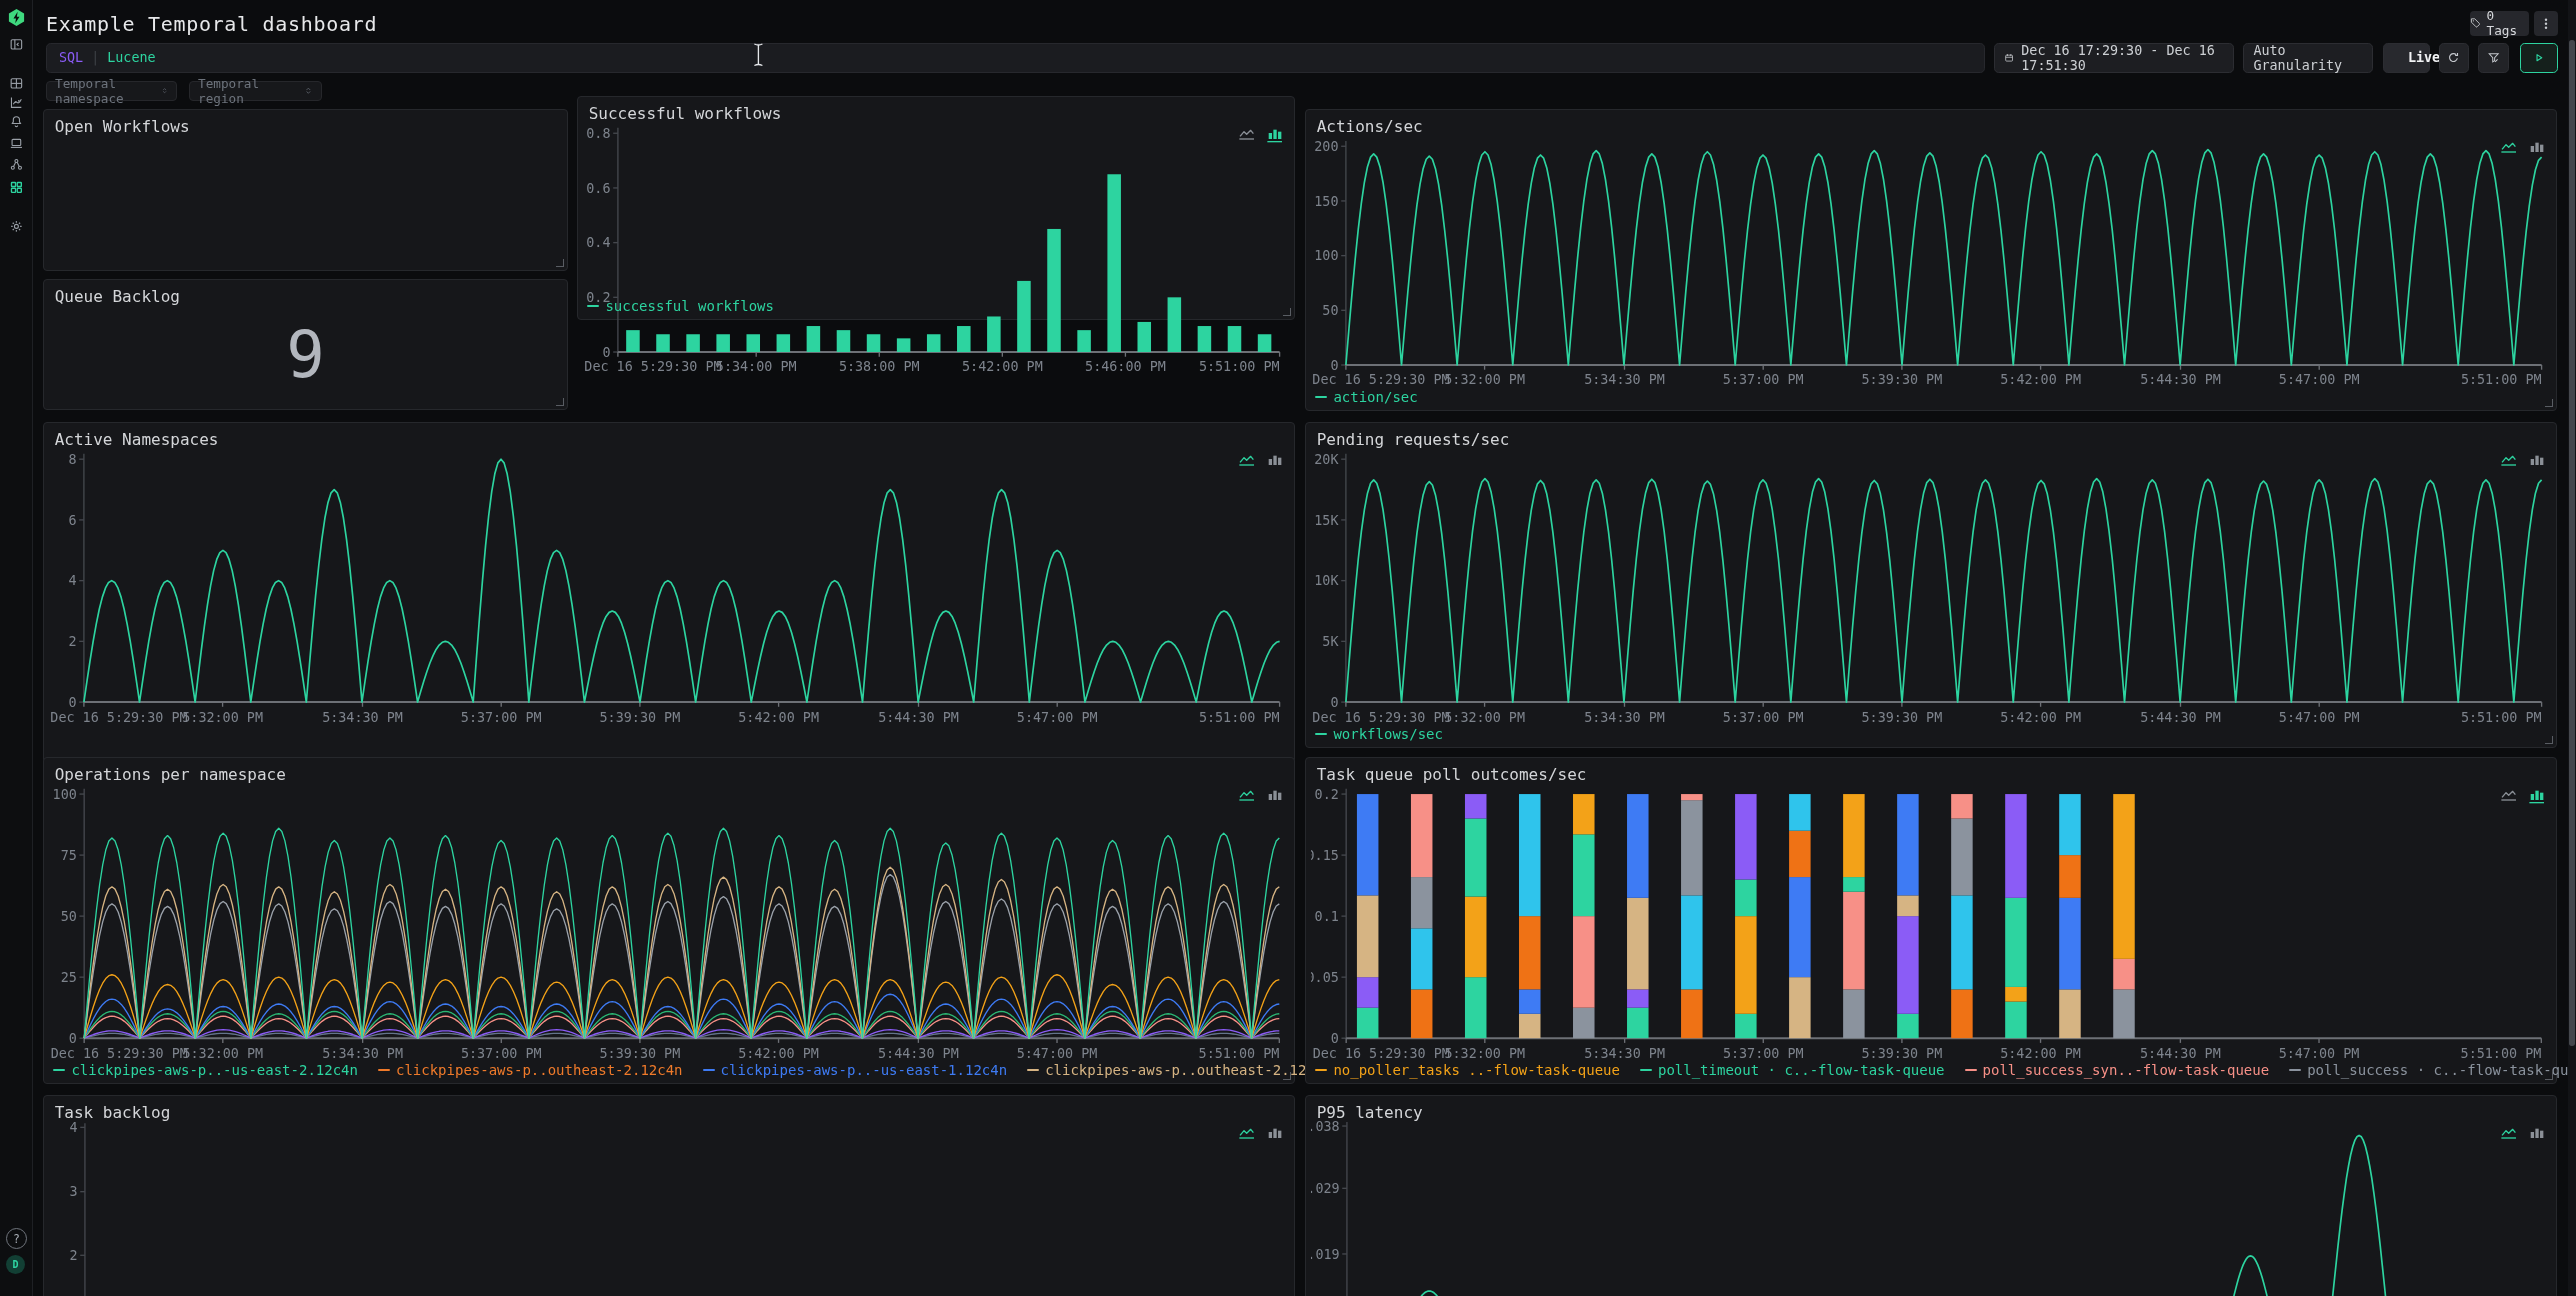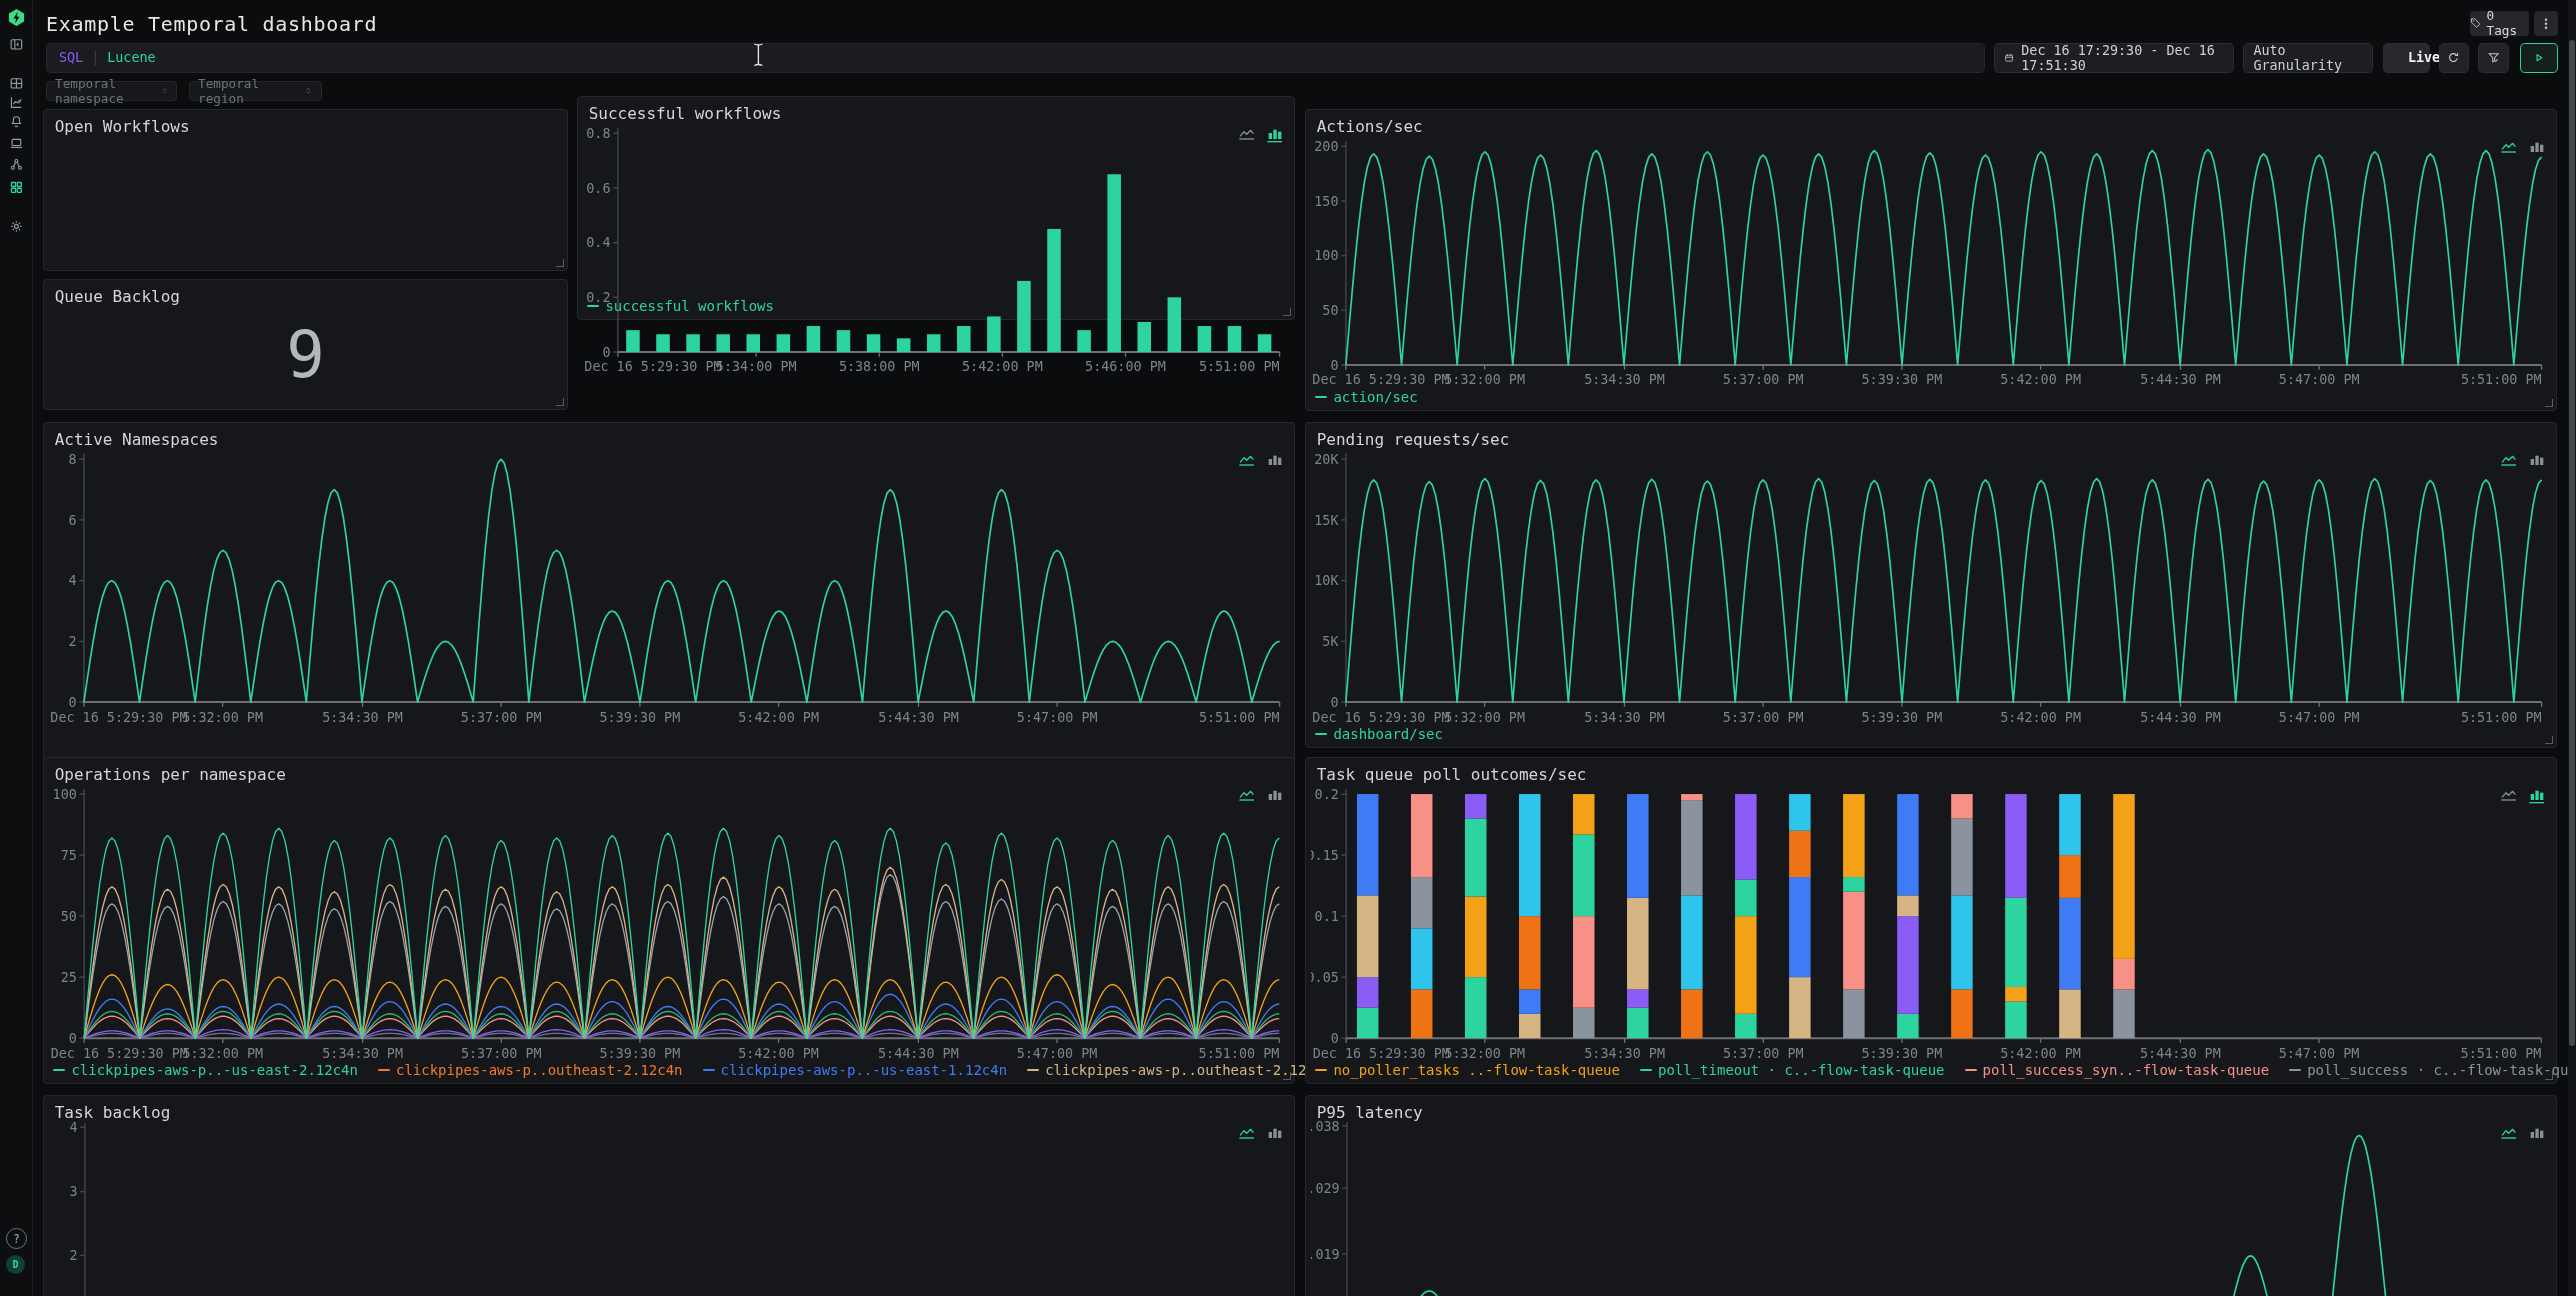--- a/index.html
+++ b/index.html
@@ -473,21 +473,21 @@
         <line x1="1502.548" y1="380" x2="1502.548" y2="387" stroke="#6d7076" stroke-width="2"></line>
         <text x="1502.548" y="409" fill="#7d838c" font-size="20" text-anchor="middle">5:47:00 PM</text>
         <line x1="1834" y1="380" x2="1834" y2="387" stroke="#6d7076" stroke-width="2"></line>
         <text x="1834" y="409" fill="#7d838c" font-size="20" text-anchor="end">5:51:00 PM</text>
         <path d="M52.0 380.0 L56.6 322.5 L61.2 266.7 L65.8 214.4 L70.4 167.1 L75.0 126.3 L79.6 93.1 L84.2 68.7 L88.8 53.8 L93.4 48.8 L98.0 53.8 L102.7 68.7 L107.3 93.1 L111.9 126.3 L116.5 167.1 L121.1 214.4 L125.7 266.7 L130.3 322.5 L134.9 380.0 L139.5 323.0 L144.1 267.6 L148.7 215.7 L153.3 168.8 L157.9 128.3 L162.5 95.5 L167.1 71.3 L171.7 56.5 L176.3 51.5 L180.9 56.5 L185.5 71.3 L190.1 95.5 L194.7 128.3 L199.3 168.8 L204.0 215.7 L208.6 267.6 L213.2 323.0 L217.8 380.0 L222.4 322.2 L227.0 266.1 L231.6 213.5 L236.2 165.9 L240.8 124.9 L245.4 91.6 L250.0 67.0 L254.6 52.0 L259.2 47.0 L263.8 52.0 L268.4 67.0 L273.0 91.6 L277.6 124.9 L282.2 165.9 L286.8 213.5 L291.4 266.1 L296.0 322.2 L300.7 380.0 L305.3 322.6 L309.9 267.0 L314.5 214.8 L319.1 167.7 L323.7 127.0 L328.3 93.9 L332.9 69.6 L337.5 54.7 L342.1 49.7 L346.7 54.7 L351.3 69.6 L355.9 93.9 L360.5 127.0 L365.1 167.7 L369.7 214.8 L374.3 267.0 L378.9 322.6 L383.5 380.0 L388.1 322.5 L392.7 266.7 L397.3 214.4 L402.0 167.1 L406.6 126.3 L411.2 93.1 L415.8 68.7 L420.4 53.8 L425.0 48.8 L429.6 53.8 L434.2 68.7 L438.8 93.1 L443.4 126.3 L448.0 167.1 L452.6 214.4 L457.2 266.7 L461.8 322.5 L466.4 380.0 L471.0 322.3 L475.6 266.4 L480.2 213.9 L484.8 166.5 L489.4 125.6 L494.0 92.4 L498.7 67.9 L503.3 52.9 L507.9 47.9 L512.5 52.9 L517.1 67.9 L521.7 92.4 L526.3 125.6 L530.9 166.5 L535.5 213.9 L540.1 266.4 L544.7 322.3 L549.3 380.0 L553.9 322.8 L558.5 267.3 L563.1 215.3 L567.7 168.3 L572.3 127.6 L576.9 94.7 L581.5 70.4 L586.1 55.6 L590.7 50.6 L595.3 55.6 L600.0 70.4 L604.6 94.7 L609.2 127.6 L613.8 168.3 L618.4 215.3 L623.0 267.3 L627.6 322.8 L632.2 380.0 L636.8 322.5 L641.4 266.7 L646.0 214.4 L650.6 167.1 L655.2 126.3 L659.8 93.1 L664.4 68.7 L669.0 53.8 L673.6 48.8 L678.2 53.8 L682.8 68.7 L687.4 93.1 L692.0 126.3 L696.7 167.1 L701.3 214.4 L705.9 266.7 L710.5 322.5 L715.1 380.0 L719.7 322.2 L724.3 266.1 L728.9 213.5 L733.5 165.9 L738.1 124.9 L742.7 91.6 L747.3 67.0 L751.9 52.0 L756.5 47.0 L761.1 52.0 L765.7 67.0 L770.3 91.6 L774.9 124.9 L779.5 165.9 L784.1 213.5 L788.7 266.1 L793.3 322.2 L798.0 380.0 L802.6 322.6 L807.2 267.0 L811.8 214.8 L816.4 167.7 L821.0 127.0 L825.6 93.9 L830.2 69.6 L834.8 54.7 L839.4 49.7 L844.0 54.7 L848.6 69.6 L853.2 93.9 L857.8 127.0 L862.4 167.7 L867.0 214.8 L871.6 267.0 L876.2 322.6 L880.8 380.0 L885.4 322.3 L890.0 266.4 L894.7 213.9 L899.3 166.5 L903.9 125.6 L908.5 92.4 L913.1 67.9 L917.7 52.9 L922.3 47.9 L926.9 52.9 L931.5 67.9 L936.1 92.4 L940.7 125.6 L945.3 166.5 L949.9 213.9 L954.5 266.4 L959.1 322.3 L963.7 380.0 L968.3 322.5 L972.9 266.7 L977.5 214.4 L982.1 167.1 L986.7 126.3 L991.3 93.1 L996.0 68.7 L1000.6 53.8 L1005.2 48.8 L1009.8 53.8 L1014.4 68.7 L1019.0 93.1 L1023.6 126.3 L1028.2 167.1 L1032.8 214.4 L1037.4 266.7 L1042.0 322.5 L1046.6 380.0 L1051.2 322.6 L1055.8 267.0 L1060.4 214.8 L1065.0 167.7 L1069.6 127.0 L1074.2 93.9 L1078.8 69.6 L1083.4 54.7 L1088.0 49.7 L1092.7 54.7 L1097.3 69.6 L1101.9 93.9 L1106.5 127.0 L1111.1 167.7 L1115.7 214.8 L1120.3 267.0 L1124.9 322.6 L1129.5 380.0 L1134.1 322.2 L1138.7 266.1 L1143.3 213.5 L1147.9 165.9 L1152.5 124.9 L1157.1 91.6 L1161.7 67.0 L1166.3 52.0 L1170.9 47.0 L1175.5 52.0 L1180.1 67.0 L1184.7 91.6 L1189.3 124.9 L1194.0 165.9 L1198.6 213.5 L1203.2 266.1 L1207.8 322.2 L1212.4 380.0 L1217.0 322.5 L1221.6 266.7 L1226.2 214.4 L1230.8 167.1 L1235.4 126.3 L1240.0 93.1 L1244.6 68.7 L1249.2 53.8 L1253.8 48.8 L1258.4 53.8 L1263.0 68.7 L1267.6 93.1 L1272.2 126.3 L1276.8 167.1 L1281.4 214.4 L1286.0 266.7 L1290.7 322.5 L1295.3 380.0 L1299.9 322.3 L1304.5 266.4 L1309.1 213.9 L1313.7 166.5 L1318.3 125.6 L1322.9 92.4 L1327.5 67.9 L1332.1 52.9 L1336.7 47.9 L1341.3 52.9 L1345.9 67.9 L1350.5 92.4 L1355.1 125.6 L1359.7 166.5 L1364.3 213.9 L1368.9 266.4 L1373.5 322.3 L1378.1 380.0 L1382.7 322.8 L1387.3 267.3 L1392.0 215.3 L1396.6 168.3 L1401.2 127.6 L1405.8 94.7 L1410.4 70.4 L1415.0 55.6 L1419.6 50.6 L1424.2 55.6 L1428.8 70.4 L1433.4 94.7 L1438.0 127.6 L1442.6 168.3 L1447.2 215.3 L1451.8 267.3 L1456.4 322.8 L1461.0 380.0 L1465.6 322.5 L1470.2 266.7 L1474.8 214.4 L1479.4 167.1 L1484.0 126.3 L1488.7 93.1 L1493.3 68.7 L1497.9 53.8 L1502.5 48.8 L1507.1 53.8 L1511.7 68.7 L1516.3 93.1 L1520.9 126.3 L1525.5 167.1 L1530.1 214.4 L1534.7 266.7 L1539.3 322.5 L1543.9 380.0 L1548.5 322.2 L1553.1 266.1 L1557.7 213.5 L1562.3 165.9 L1566.9 124.9 L1571.5 91.6 L1576.1 67.0 L1580.7 52.0 L1585.3 47.0 L1590.0 52.0 L1594.6 67.0 L1599.2 91.6 L1603.8 124.9 L1608.4 165.9 L1613.0 213.5 L1617.6 266.1 L1622.2 322.2 L1626.8 380.0 L1631.4 322.6 L1636.0 267.0 L1640.6 214.8 L1645.2 167.7 L1649.8 127.0 L1654.4 93.9 L1659.0 69.6 L1663.6 54.7 L1668.2 49.7 L1672.8 54.7 L1677.4 69.6 L1682.0 93.9 L1686.7 127.0 L1691.3 167.7 L1695.9 214.8 L1700.5 267.0 L1705.1 322.6 L1709.7 380.0 L1714.3 322.5 L1718.9 266.7 L1723.5 214.4 L1728.1 167.1 L1732.7 126.3 L1737.3 93.1 L1741.9 68.7 L1746.5 53.8 L1751.1 48.8 L1755.7 53.8 L1760.3 68.7 L1764.9 93.1 L1769.5 126.3 L1774.1 167.1 L1778.7 214.4 L1783.3 266.7 L1788.0 322.5 L1792.6 380.0 L1797.2 322.5 L1801.8 266.7 L1806.4 214.4 L1811.0 167.1 L1815.6 126.3 L1820.2 93.1 L1824.8 68.7 L1829.4 53.8 L1834.0 48.8" fill="none" stroke="#2dd4a0" stroke-width="2.5" stroke-linejoin="round"></path>
       </svg>
     </div>
   <div class="legend">
       <span class="legend-item">
         <span class="legend-dash" style="background: rgb(45, 212, 160);"></span>
-        <span style="color: rgb(45, 212, 160);">dashboard/sec</span>
+        <span style="color: rgb(45, 212, 160);">workflows/sec</span>
       </span>
     </div>
   <div class="rsz"></div>
 </div>
 
 <div class="panel" style="left:43px;top:757px;width:1252px;height:327px">
   <div class="panel-title">Operations per namespace</div>
   <div class="toggles">
       <svg viewBox="0 0 26 24">
         <path d="M3 14 L9 7 L13 11 L19 5 L23 10" fill="none" stroke="#2dd4a0" stroke-width="2" stroke-linejoin="round"></path>

